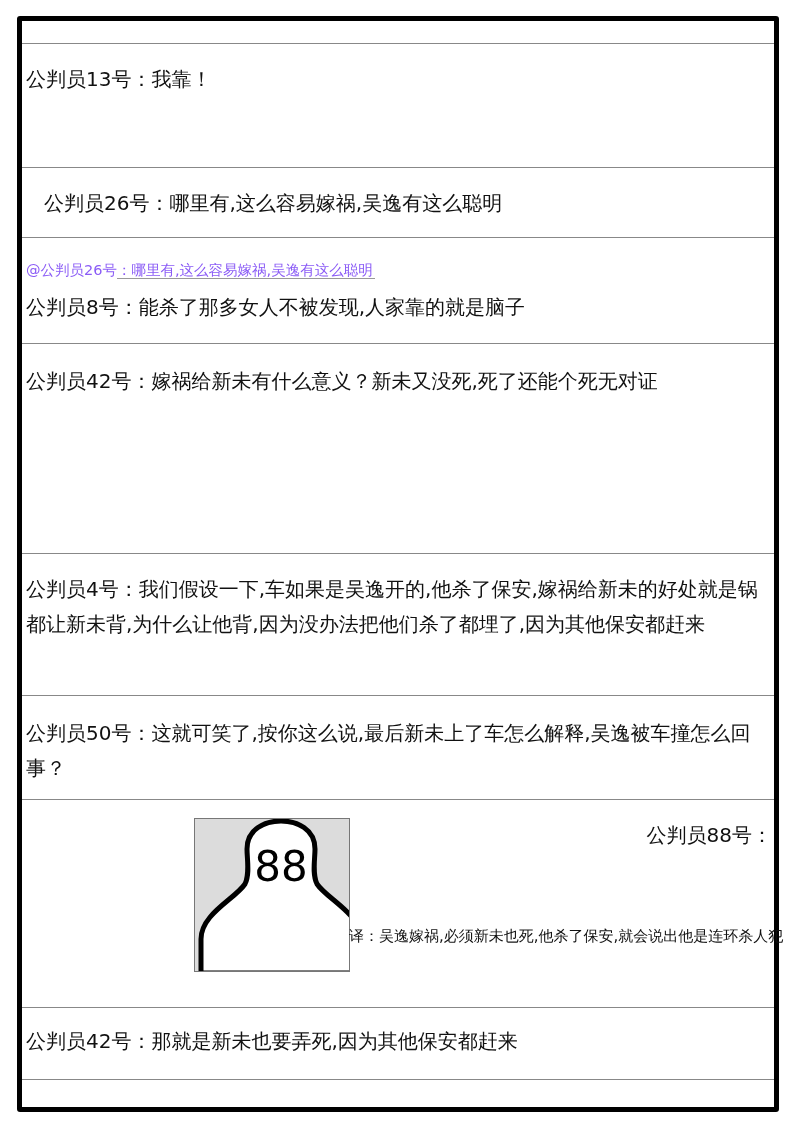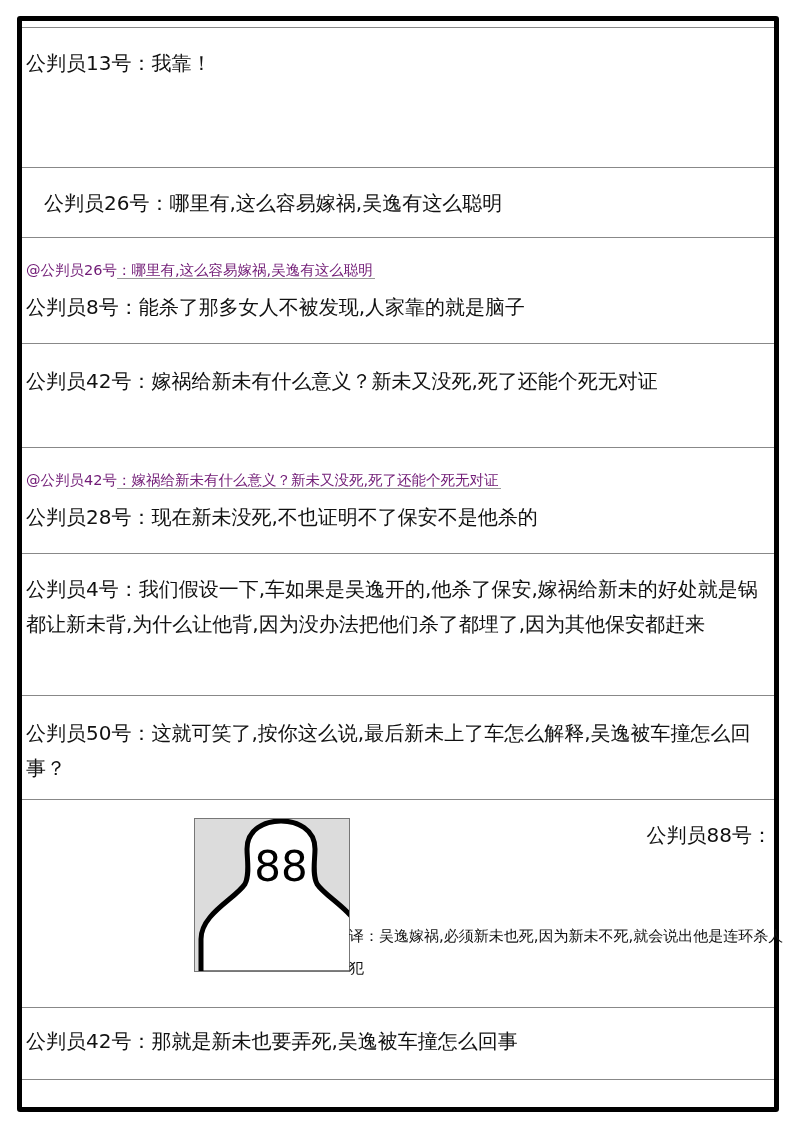--- a/index.html
+++ b/index.html
@@ -3,71 +3,67 @@
 <meta charset="utf-8">
 <style>
   html, body { margin: 0; padding: 0; background: #ffffff; }
   body { width: 800px; height: 1132px; position: relative; overflow: hidden;
          font-family: "DejaVu Sans", "Liberation Sans", sans-serif; color: #111; }
   .frame { position: absolute; left: 17px; top: 16px; width: 762px; height: 1096px;
            border: 5px solid #000; border-radius: 3px; box-sizing: border-box; background: #fff; }
   .row { position: absolute; left: 0; right: 0; border-top: 1.5px solid #888; box-sizing: border-box; }
   .txt { position: absolute; left: 4px; right: 2px; font-size: 20px; line-height: 35px; white-space: nowrap; }
   .wrap { white-space: normal; word-break: break-all; }
-  .quote { position: absolute; left: 4px; font-size: 14.5px; color: #701a75; line-height: 20px; white-space: nowrap; }
+  .quote { position: absolute; left: 4px; font-size: 14.5px; color: #8b5cf6; line-height: 20px; white-space: nowrap; }
   .quote .qbody { border-bottom: 1.5px solid #999; padding-right: 2px; }
   .avatar { position: absolute; left: 148px; top: 18px; width: 156px; height: 154px;
             border: 1px solid #777; background: #dcdcdc; box-sizing: border-box; overflow: hidden; margin-left: 24px; }
   .caption { position: absolute; left: 327px; top: 120px; width: 440px; font-size: 15px; line-height: 32px; }
 </style>
 </head>
 <body>
 
 <div class="frame">
 
-  <div class="row" style="top:6px;height:72px;padding-left:36px;">
+  <div class="row" style="top:22px;height:72px;padding-left:36px;">
     <div class="txt" style="top:18px;"><span>公判员13号</span><span>：</span><span>我靠！</span></div>
   </div>
 
 
   <div class="row" style="top:146px;height:72px;">
     <div class="txt" style="top:18px;margin-left:18px;"><span>公判员26号</span><span>：</span><span>哪里有,这么容易嫁祸,吴逸有这么聪明</span></div>
   </div>
 
   <div class="row" style="top:216px;height:108px;">
     <div class="quote" style="top:22px;"><span>@公判员26号</span><span class="qbody">：哪里有,这么容易嫁祸,吴逸有这么聪明</span></div>
     <div class="txt" style="top:52px;"><span>公判员8号</span><span>：</span><span>能杀了那多女人不被发现,人家靠的就是脑子</span></div>
   </div>
 
   <div class="row" style="top:322px;height:106px;">
     <div class="txt wrap" style="top:20px;"><span>公判员42号</span><span>：</span><span>嫁祸给新未有什么意义？新未又没死,死了还能个死无对证</span></div>
   </div>
 
-  <div class="row" style="top:426px;height:108px;">
-    <div class="quote" style="top:22px;"><span>@公判员42号</span><span class="qbody">：嫁祸给新未有什么意义？新未又没死,死了还能个死无对证</span></div>
-    <div class="txt" style="top:52px;"><span>公判员28号</span><span>：</span><span>现在新未没死,不也证明不了保安不是他杀的</span></div>
-  </div>
 
   <div class="row" style="top:532px;height:144px;">
     <div class="txt wrap" style="top:18px;"><span>公判员4号</span><span>：</span><span>我们假设一下,车如果是吴逸开的,他杀了保安,嫁祸给新未的好处就是锅都让新未背,为什么让他背,因为没办法把他们杀了都埋了,因为其他保安都赶来</span></div>
   </div>
 
   <div class="row" style="top:674px;height:106px;">
     <div class="txt wrap" style="top:20px;"><span>公判员50号</span><span>：</span><span>这就可笑了,按你这么说,最后新未上了车怎么解释,吴逸被车撞怎么回事？</span></div>
   </div>
 
   <div class="row" style="top:778px;height:210px;">
     <div class="txt" style="top:18px;text-align:right;"><span>公判员88号</span><span>：</span></div>
     <div class="avatar">
       <svg width="172" height="154" viewBox="0 0 172 154">
         <path d="M6,154 L6,120 C6,95 40,80 50,65 C55,55 52,40 52,30 C52,10 70,2 86,2 C102,2 120,10 120,30 C120,40 117,55 122,65 C132,80 166,95 166,120 L166,154 Z" fill="#ffffff" stroke="#000" stroke-width="5"></path>
         <text x="86" y="62" text-anchor="middle" font-size="42" font-family="DejaVu Sans, sans-serif" fill="#000">88</text>
       </svg>
     </div>
-    <div class="caption">译：吴逸嫁祸,必须新未也死,因为新未不死,就会说出他是连环杀人犯</div>
+    <div class="caption">译：吴逸嫁祸,必须新未也死,他杀了保安,就会说出他是连环杀人犯</div>
   </div>
 
   <div class="row" style="top:986px;height:74px;">
-    <div class="txt" style="top:16px;"><span>公判员42号</span><span>：</span><span>那就是新未也要弄死,吴逸被车撞怎么回事</span></div>
+    <div class="txt" style="top:16px;"><span>公判员42号</span><span>：</span><span>那就是新未也要弄死,因为其他保安都赶来</span></div>
   </div>
 
   <div class="row" style="top:1058px;height:28px;"></div>
 </div>
 
 </body></html>

